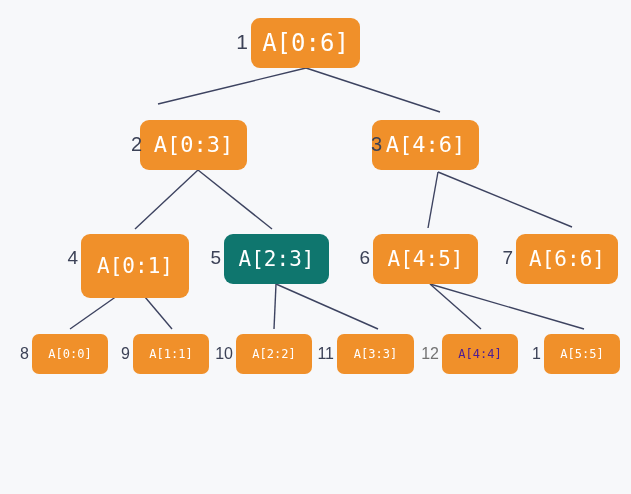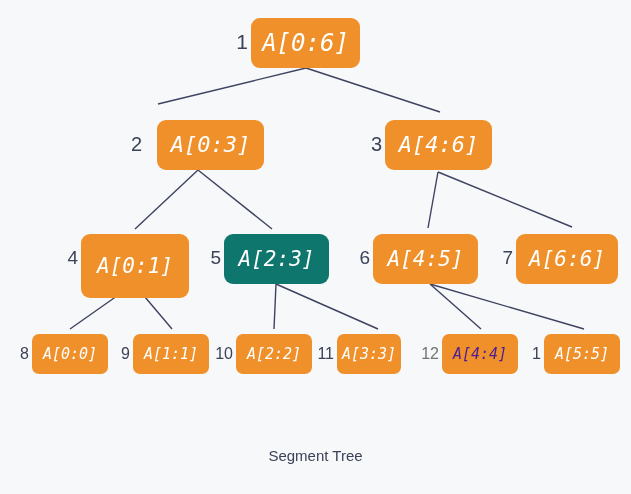--- a/index.html
+++ b/index.html
@@ -37,38 +37,37 @@
     display: flex;
     align-items: center;
     justify-content: center;
     letter-spacing: 0px;
     white-space: nowrap;
     z-index: 2;
   }
   .node-label {
     display: block;
     line-height: 1;
-    font-style: italic;
   }
   .idx {
     position: absolute;
     color: #3c4257;
     font-family: "Liberation Sans", sans-serif;
     font-weight: 400;
     display: flex;
     align-items: center;
     justify-content: flex-end;
     white-space: nowrap;
     z-index: 3;
   }
   
   .lvl0 { font-size: 24px; }
   .lvl1 { font-size: 22px; }
   .lvl2 { font-size: 21px; }
-  .lvl3 { font-size: 15px; }
+  .lvl3 { font-size: 12px; }
 
   .idx-lvl0 { font-size: 21px; }
   .idx-lvl1 { font-size: 20px; }
   .idx-lvl2 { font-size: 19px; }
   .idx-lvl3 { font-size: 16px; }
 
   #caption {
     position: absolute;
     left: 0;
     right: 0;
@@ -98,25 +97,25 @@
       <line x1="430" y1="284" x2="481" y2="329" stroke="#3d4360" stroke-width="1.4"></line>
       <line x1="430" y1="284" x2="584" y2="329" stroke="#3d4360" stroke-width="1.4"></line>
     </svg>
 
   <div id="nodes-layer">
       <div class="idx idx-lvl0" style="left: 214px; top: 30px; width: 34px; height: 24px; color: rgb(60, 66, 87);">1</div>
       <div class="node lvl0" style="left: 251px; top: 18px; width: 109px; height: 50px; background: rgb(240, 144, 42); color: rgb(255, 255, 255);">
         <span class="node-label">A[0:6]</span>
       </div>
       <div class="idx idx-lvl1" style="left: 110px; top: 132px; width: 32px; height: 24px; color: rgb(60, 66, 87);">2</div>
-      <div class="node lvl1" style="left: 157px; top: 120px; width: 107px; height: 50px; background: rgb(240, 144, 42); color: rgb(255, 255, 255);">
+      <div class="node lvl1" style="left: 140px; top: 120px; width: 107px; height: 50px; background: rgb(240, 144, 42); color: rgb(255, 255, 255);">
         <span class="node-label">A[0:3]</span>
       </div>
       <div class="idx idx-lvl1" style="left: 350px; top: 132px; width: 32px; height: 24px; color: rgb(60, 66, 87);">3</div>
-      <div class="node lvl1" style="left: 385px; top: 120px; width: 107px; height: 50px; background: rgb(240, 144, 42); color: rgb(255, 255, 255);">
+      <div class="node lvl1" style="left: 372px; top: 120px; width: 107px; height: 50px; background: rgb(240, 144, 42); color: rgb(255, 255, 255);">
         <span class="node-label">A[4:6]</span>
       </div>
       <div class="idx idx-lvl2" style="left: 48px; top: 246px; width: 30px; height: 24px; color: rgb(60, 66, 87);">4</div>
       <div class="node lvl2" style="left: 81px; top: 234px; width: 108px; height: 64px; background: rgb(240, 144, 42); color: rgb(255, 255, 255);">
         <span class="node-label">A[0:1]</span>
       </div>
       <div class="idx idx-lvl2" style="left: 193px; top: 246px; width: 28px; height: 24px; color: rgb(60, 66, 87);">5</div>
       <div class="node lvl2" style="left: 224px; top: 234px; width: 105px; height: 50px; background: #0f766e; color: rgb(255, 255, 255);">
         <span class="node-label">A[2:3]</span>
       </div>
@@ -134,28 +133,27 @@
       </div>
       <div class="idx idx-lvl3" style="left: 108px; top: 343px; width: 22px; height: 22px; color: rgb(60, 66, 87);">9</div>
       <div class="node lvl3" style="left: 133px; top: 334px; width: 76px; height: 40px; background: rgb(240, 144, 42); color: rgb(255, 255, 255); border-radius: 7px;">
         <span class="node-label">A[1:1]</span>
       </div>
       <div class="idx idx-lvl3" style="left: 203px; top: 343px; width: 30px; height: 22px; color: rgb(60, 66, 87);">10</div>
       <div class="node lvl3" style="left: 236px; top: 334px; width: 76px; height: 40px; background: rgb(240, 144, 42); color: rgb(255, 255, 255); border-radius: 7px;">
         <span class="node-label">A[2:2]</span>
       </div>
       <div class="idx idx-lvl3" style="left: 305px; top: 343px; width: 29px; height: 22px; color: rgb(60, 66, 87);">11</div>
-      <div class="node lvl3" style="left: 337px; top: 334px; width: 64px; height: 40px; background: rgb(240, 144, 42); color: rgb(255, 255, 255); border-radius: 7px; text-align: right;">
+      <div class="node lvl3" style="left: 337px; top: 334px; width: 77px; height: 40px; background: rgb(240, 144, 42); color: rgb(255, 255, 255); border-radius: 7px; text-align: right;">
         <span class="node-label">A[3:3]</span>
       </div>
       <div class="idx idx-lvl3" style="left: 409px; top: 343px; width: 30px; height: 22px; color: #737373;">12</div>
       <div class="node lvl3" style="left: 442px; top: 334px; width: 76px; height: 40px; background: rgb(240, 144, 42); color: #4c1d95; border-radius: 7px;">
         <span class="node-label">A[4:4]</span>
       </div>
       <div class="idx idx-lvl3" style="left: 511px; top: 343px; width: 30px; height: 22px; color: rgb(60, 66, 87);">1</div>
       <div class="node lvl3" style="left: 544px; top: 334px; width: 76px; height: 40px; background: rgb(240, 144, 42); color: rgb(255, 255, 255); border-radius: 7px;">
         <span class="node-label">A[5:5]</span>
       </div>
     </div>
 
-  <div id="caption">Segment Tree</div>
 
 </div>
 
 </body></html>

